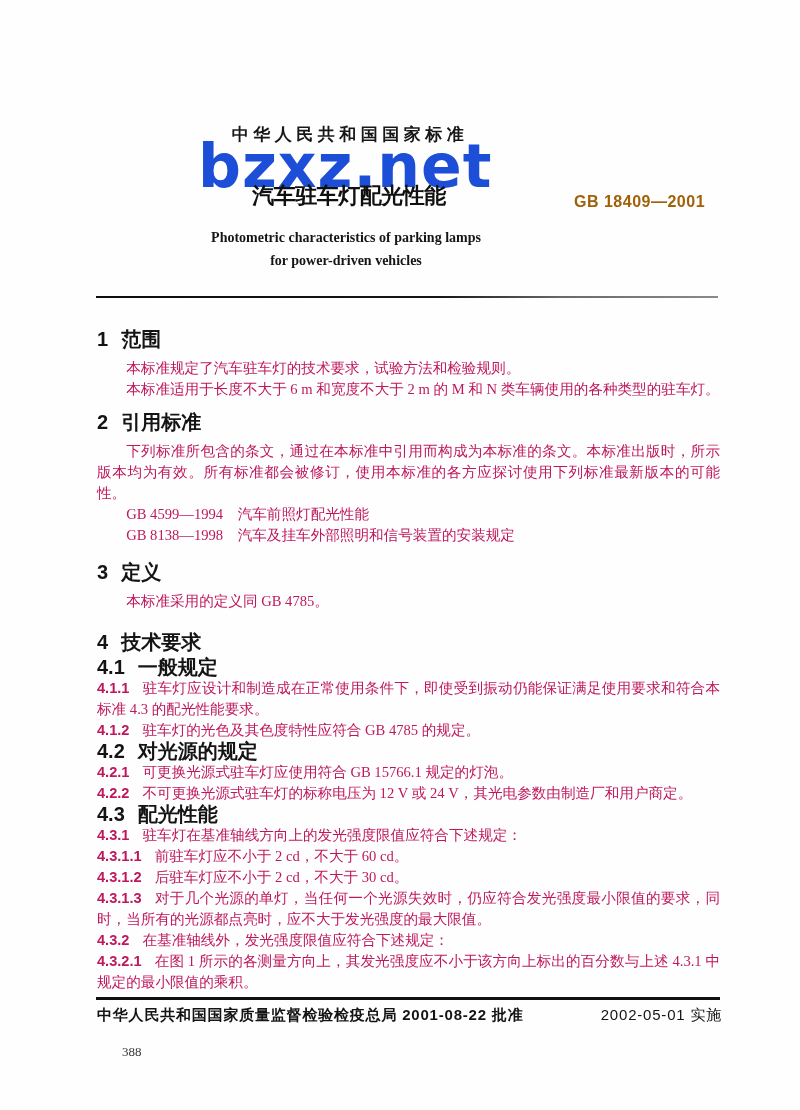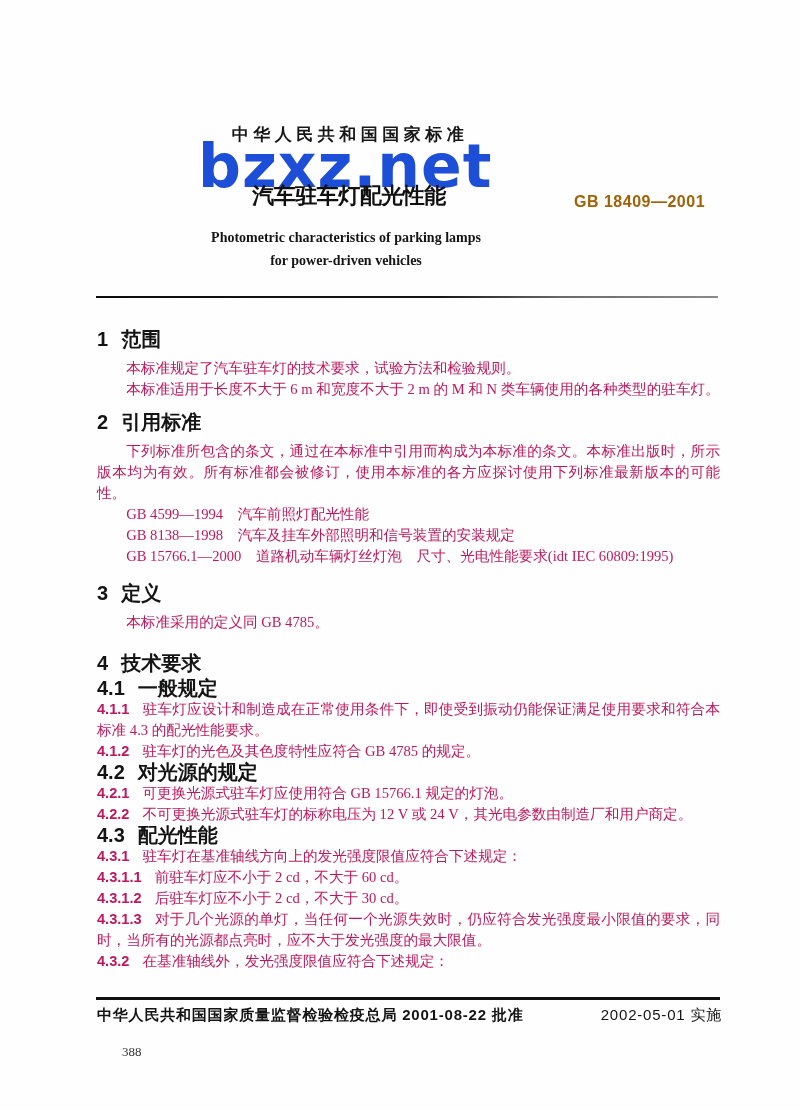--- a/index.html
+++ b/index.html
@@ -183,36 +183,36 @@
   <div class="rule-top"></div>
 
   <div class="doc-body">
       <div class="line h first"><span class="num">1</span><span class="txt">范围</span></div>
       <div class="line p"><span class="txt">本标准规定了汽车驻车灯的技术要求，试验方法和检验规则。</span></div>
       <div class="line p"><span class="txt">本标准适用于长度不大于 6 m 和宽度不大于 2 m 的 M 和 N 类车辆使用的各种类型的驻车灯。</span></div>
       <div class="line h"><span class="num">2</span><span class="txt">引用标准</span></div>
       <div class="line p"><span class="txt">下列标准所包含的条文，通过在本标准中引用而构成为本标准的条文。本标准出版时，所示版本均为有效。所有标准都会被修订，使用本标准的各方应探讨使用下列标准最新版本的可能性。</span></div>
       <div class="line ref"><span class="txt">GB 4599—1994　汽车前照灯配光性能</span></div>
       <div class="line ref"><span class="txt">GB 8138—1998　汽车及挂车外部照明和信号装置的安装规定</span></div>
-      <div class="line ref"><span class="txt">GB 15766.1—2000　道路机动车辆灯丝灯泡　尺寸、光电性能要求(idt IEC 60809:1995)</span></div>
       <div class="line h g16"><span class="num">3</span><span class="txt">定义</span></div>
       <div class="line p"><span class="txt">本标准采用的定义同 GB 4785。</span></div>
       <div class="line h g20"><span class="num">4</span><span class="txt">技术要求</span></div>
       <div class="line h2"><span class="num">4.1</span><span class="txt">一般规定</span></div>
       <div class="line c"><span class="num">4.1.1</span><span class="txt">驻车灯应设计和制造成在正常使用条件下，即使受到振动仍能保证满足使用要求和符合本标准 4.3 的配光性能要求。</span></div>
       <div class="line c"><span class="num">4.1.2</span><span class="txt">驻车灯的光色及其色度特性应符合 GB 4785 的规定。</span></div>
       <div class="line h2"><span class="num">4.2</span><span class="txt">对光源的规定</span></div>
       <div class="line c"><span class="num">4.2.1</span><span class="txt">可更换光源式驻车灯应使用符合 GB 15766.1 规定的灯泡。</span></div>
       <div class="line c"><span class="num">4.2.2</span><span class="txt">不可更换光源式驻车灯的标称电压为 12 V 或 24 V，其光电参数由制造厂和用户商定。</span></div>
       <div class="line h2"><span class="num">4.3</span><span class="txt">配光性能</span></div>
       <div class="line c"><span class="num">4.3.1</span><span class="txt">驻车灯在基准轴线方向上的发光强度限值应符合下述规定：</span></div>
       <div class="line c"><span class="num">4.3.1.1</span><span class="txt">前驻车灯应不小于 2 cd，不大于 60 cd。</span></div>
       <div class="line c"><span class="num">4.3.1.2</span><span class="txt">后驻车灯应不小于 2 cd，不大于 30 cd。</span></div>
       <div class="line c"><span class="num">4.3.1.3</span><span class="txt">对于几个光源的单灯，当任何一个光源失效时，仍应符合发光强度最小限值的要求，同时，当所有的光源都点亮时，应不大于发光强度的最大限值。</span></div>
       <div class="line c"><span class="num">4.3.2</span><span class="txt">在基准轴线外，发光强度限值应符合下述规定：</span></div>
+      <div class="line c"><span class="num">4.3.2.1</span><span class="txt">在图 1 所示的各测量方向上，其发光强度应不小于该方向上标出的百分数与上述 4.3.1 中规定的最小限值的乘积。</span></div>
     </div>
 
   <div class="rule-bottom"></div>
 
   <div class="footer-approval">中华人民共和国国家质量监督检验检疫总局 2001-08-22 批准</div>
 
   <div class="footer-impl">2002-05-01 实施</div>
 
   <div class="page-number">388</div>
 

